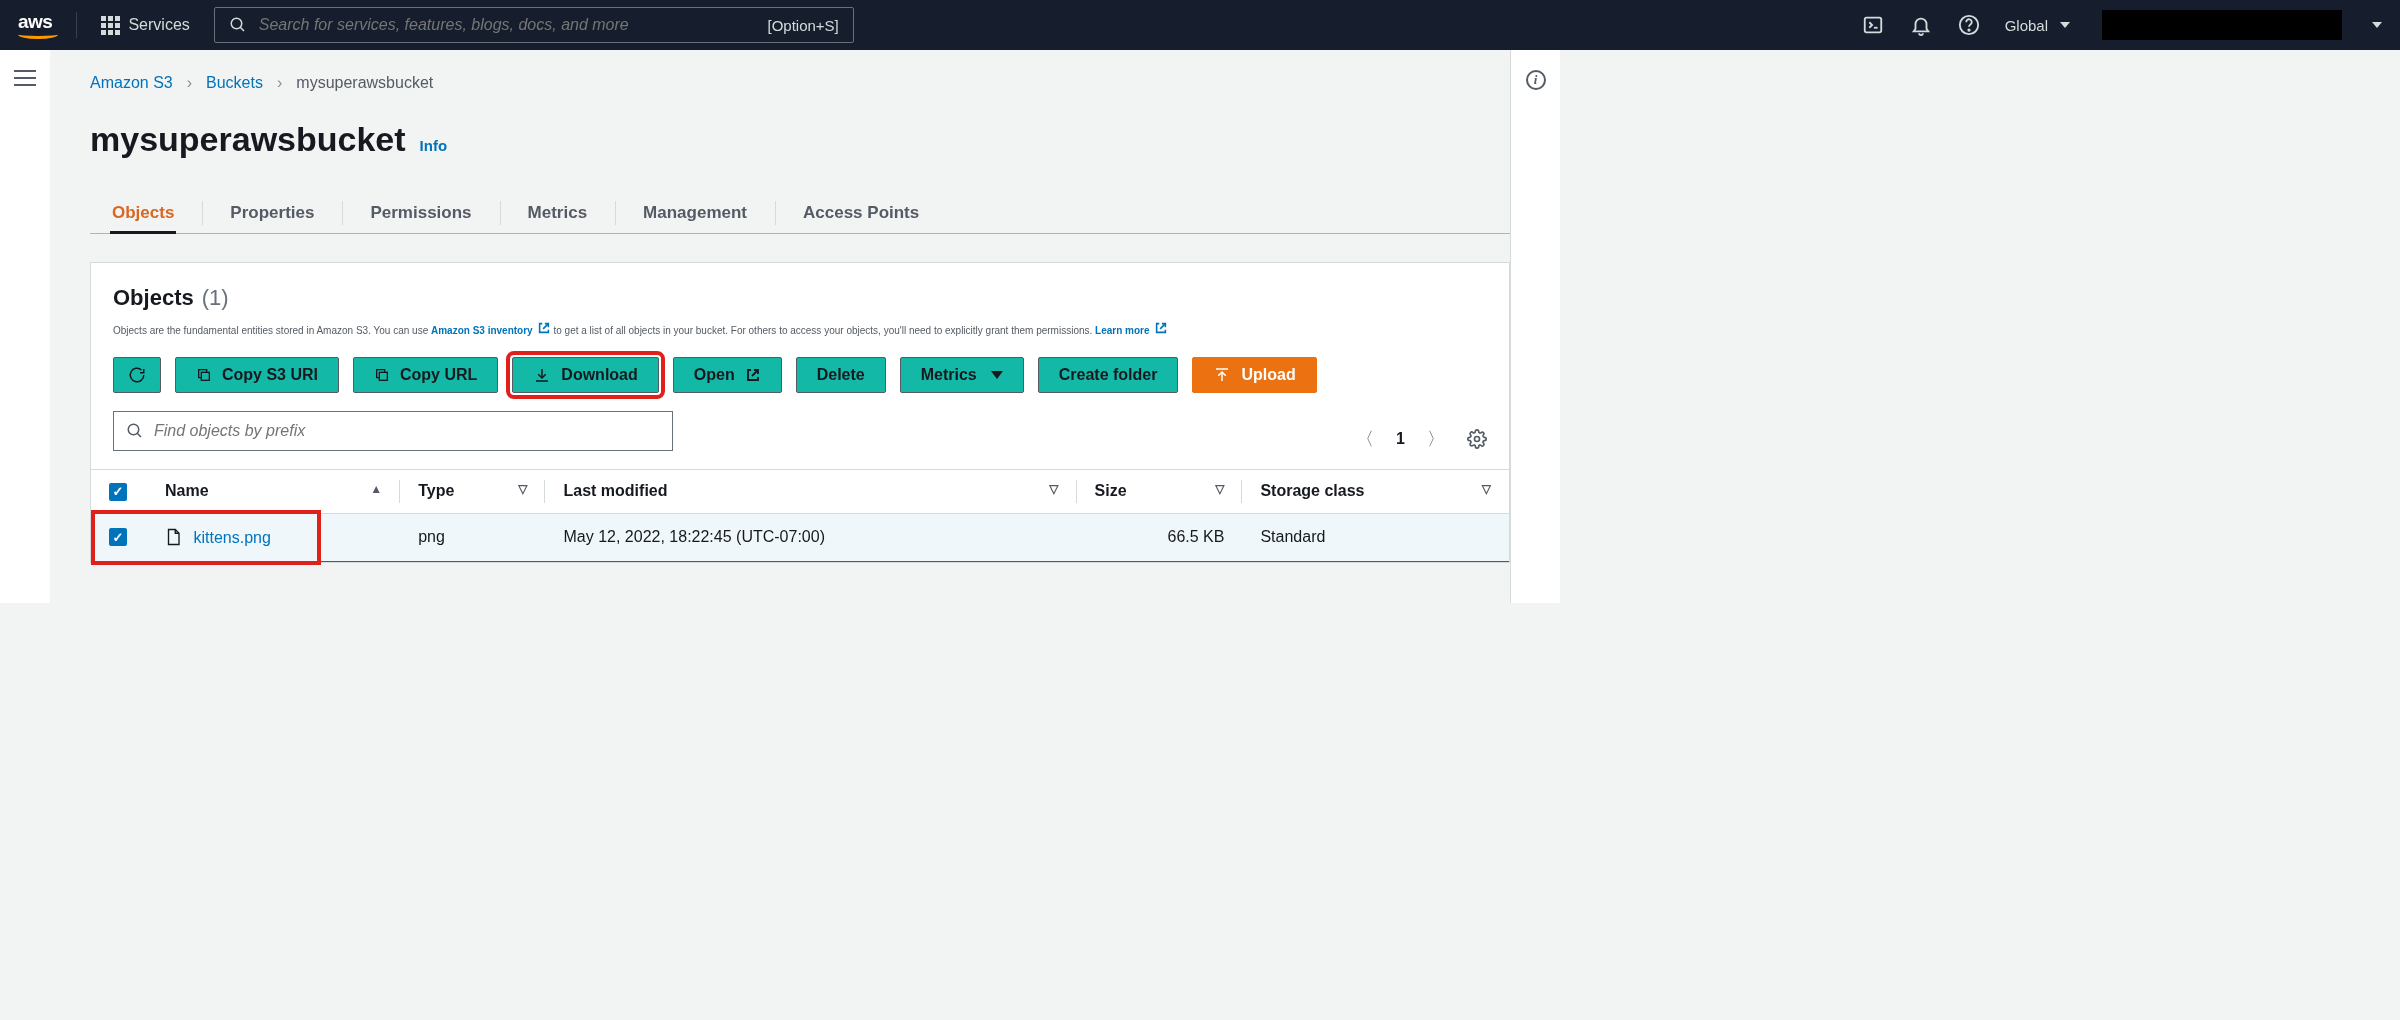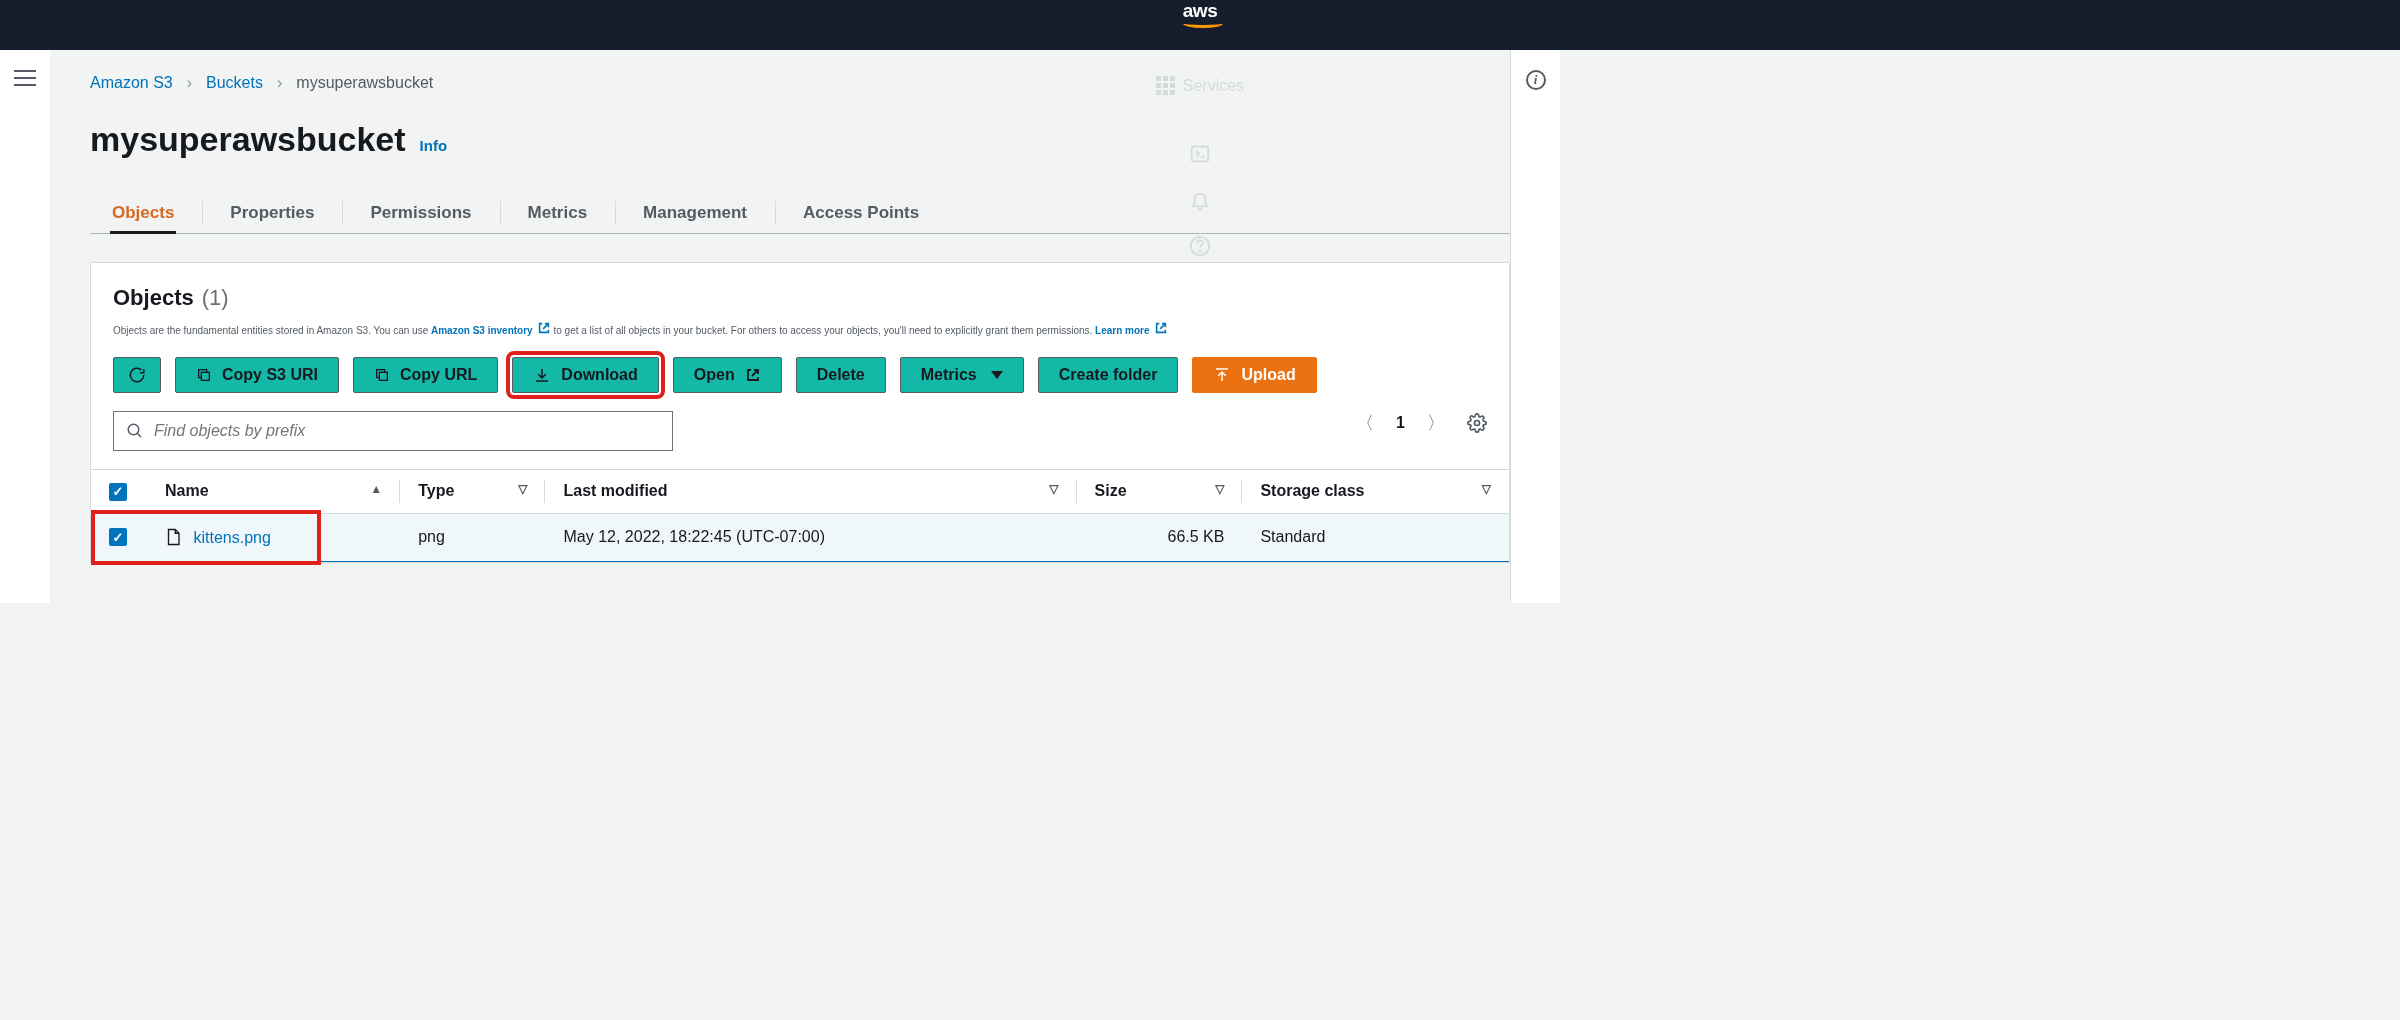--- a/index.html
+++ b/index.html
@@ -1,19 +1,19 @@
 <!DOCTYPE html>
 <html><head>
 <meta charset="utf-8">
 <style>
 * { box-sizing: border-box; margin: 0; padding: 0; font-family: "Amazon Ember", -apple-system, BlinkMacSystemFont, "Segoe UI", Helvetica, Arial, sans-serif; }
 body { background: #f2f3f3; font-size: 14px; color: #16191f; }
 
 
-.top-nav { background: #161e2d; color: #fff; height: 50px; display: flex; align-items: center; padding: 0 18px; gap: 24px; flex-direction: column; }
+.top-nav { background: #161e2d; color: #fff; height: 50px; display: flex; align-items: center; padding: 0 18px; gap: 24px; }
 .aws-logo { color:#fff; font-weight:700; font-size:19px; letter-spacing:-0.5px; position:relative; padding-bottom:6px;}
 .aws-logo::after { content:""; position:absolute; left:0; bottom:0; width:40px; height:6px; border-bottom:3px solid #ff9900; border-radius:0 0 50% 50%;}
 .nav-divider { width:1px; height:26px; background:#3a3f4a;}
 .services-btn { display:flex; align-items:center; gap:8px; color:#d5dbdb; font-size:16px; cursor:pointer;}
 .grid-icon { display:inline-grid; grid-template-columns:repeat(3,5px); grid-template-rows:repeat(3,5px); gap:2px;}
 .grid-icon span{background:#d5dbdb;width:5px;height:5px;}
 .search-box { flex:0 0 640px; display:flex; align-items:center; border:1px solid #687078; border-radius:2px; height:36px; padding:0 14px; gap:12px; color:#879196;}
 .search-box input{ flex:1; background:transparent; border:none; outline:none; color:#d5dbdb; font-size:16px; font-style:italic;}
 .search-shortcut{ color:#d5dbdb; font-size:15px; font-style:normal;}
 .nav-spacer{ flex:1;}
@@ -63,21 +63,21 @@
 
 .actions-row{ display:flex; gap:14px; margin-top:18px; align-items:center;}
 .btn{ border:1px solid #545b64; background:#14b8a6; color:#16191f; font-weight:700; font-size:16px; padding:8px 20px; display:inline-flex; align-items:center; gap:10px; cursor:pointer; border-radius:2px;}
 .btn.icon-only{ padding:8px 14px;}
 .btn .tri-down{width:0;height:0;border-left:6px solid transparent;border-right:6px solid transparent;border-top:8px solid #16191f; margin-left:4px;}
 .btn.primary{ background:#ec7211; border-color:#ec7211; color:#fff;}
 .btn.primary svg{stroke:#fff;}
 .highlight-red{ outline:4px solid #e0201b; outline-offset:2px;}
 
 
-.filter-row{ display:flex; align-items:flex-start; margin-top:18px; gap:18px;}
+.filter-row{ display:flex; align-items:flex-end; margin-top:18px; gap:18px;}
 .prefix-box{ flex:0 0 560px; border:1px solid #687078; height:40px; display:flex; align-items:center; padding:0 12px; gap:10px;}
 .prefix-box input{ border:none; outline:none; flex:1; font-size:16px; font-style:italic; color:#687078;}
 .pager{ margin-left:auto; display:flex; align-items:center; gap:22px; color:#687078;}
 .pager .pg{ color:#16191f; font-weight:700; font-size:16px;}
 .pager .arrow{ font-size:18px; cursor:pointer;}
 .gear{ cursor:pointer;}
 
 
 .tbl{ width:100%; border-collapse:collapse; margin-top:18px; font-size:16px;}
 .tbl th{ text-align:left; font-weight:700; color:#16191f; padding:12px 18px; border-top:1px solid #d5dbdb; border-bottom:1px solid #d5dbdb; position:relative;}
@@ -111,20 +111,28 @@
         <span></span>
         <span></span>
         <span></span>
         <span></span>
         <span></span>
         <span></span>
         <span></span>
         <span></span>
       </span>
     <span>Services</span>
+  </div>
+  <div class="search-box">
+    <svg width="18" height="18" viewBox="0 0 24 24" fill="none" stroke="#d5dbdb" stroke-width="2">
+        <circle cx="10" cy="10" r="7"></circle>
+        <line x1="20" y1="20" x2="15" y2="15"></line>
+      </svg>
+    <input placeholder="Search for services, features, blogs, docs, and more" style="">
+    <span class="search-shortcut">[Option+S]</span>
   </div>
   <div class="nav-spacer"></div>
   <div class="nav-icon">
     <svg width="22" height="22" viewBox="0 0 24 24" fill="none" stroke="#d5dbdb" stroke-width="2">
         <rect x="3" y="4" width="18" height="16" rx="2"></rect>
         <polyline points="8 9 11 12 8 15"></polyline>
         <line x1="13" y1="15" x2="17" y2="15"></line>
       </svg>
   </div>
   <div class="nav-icon">

